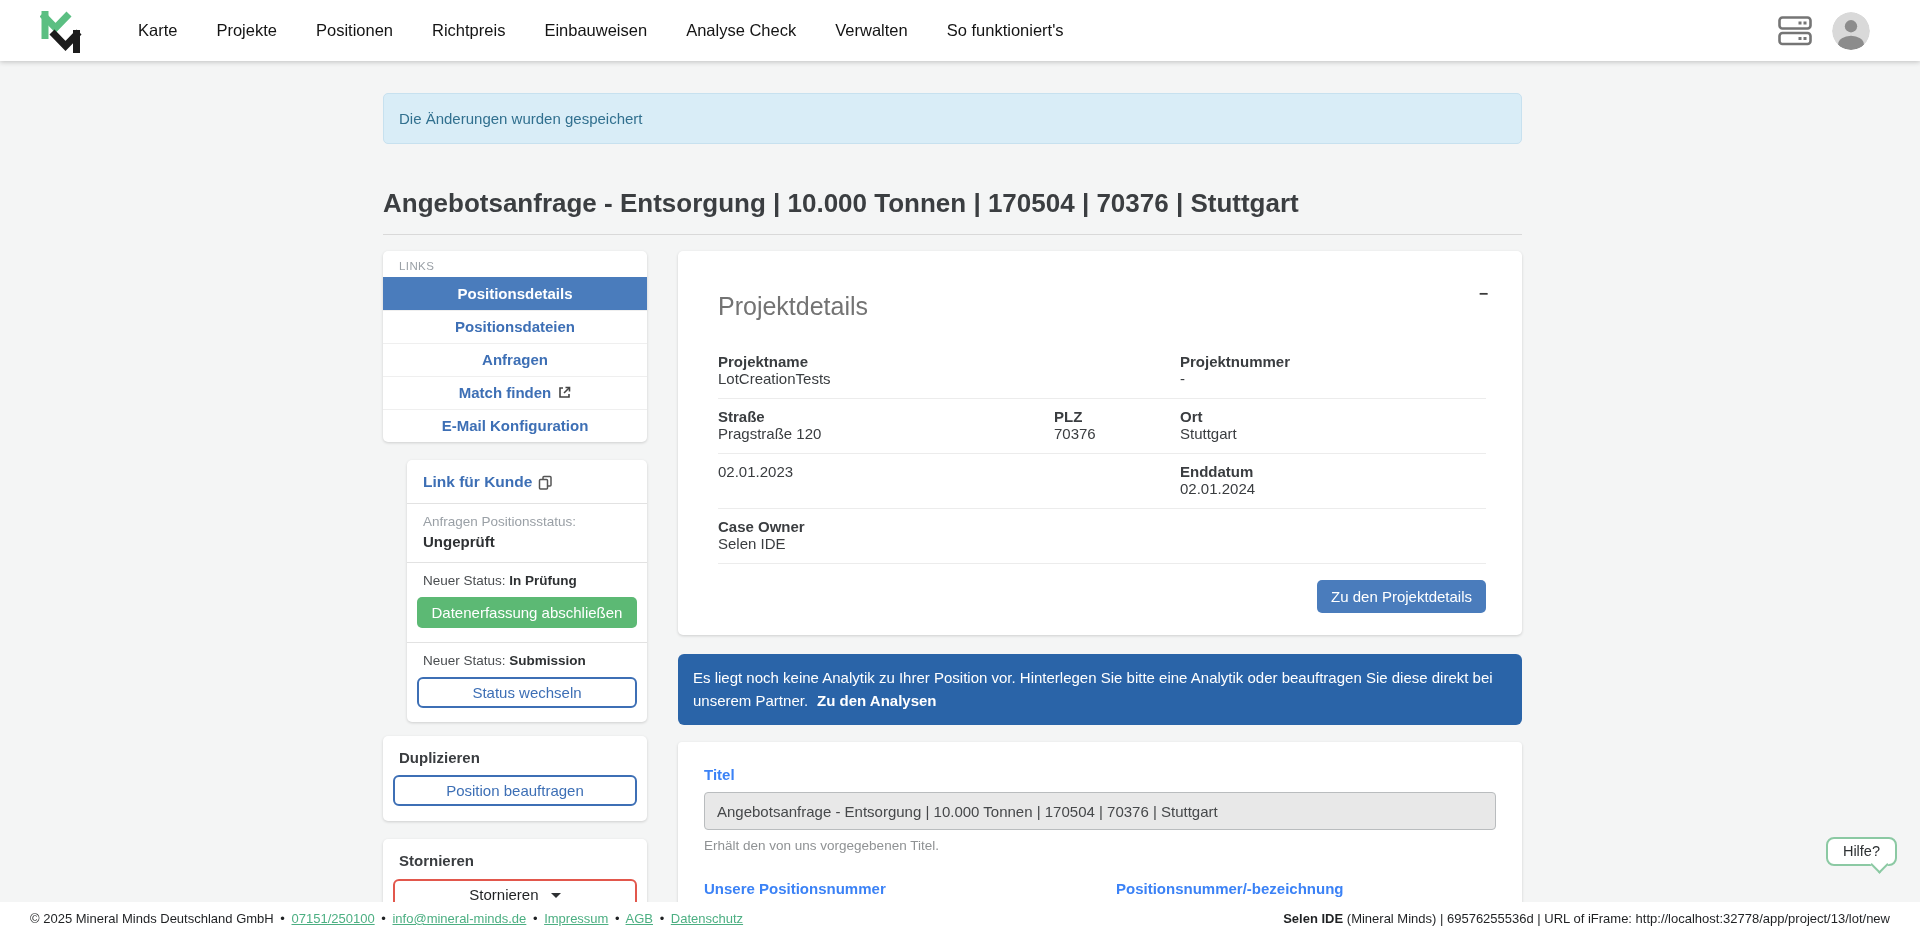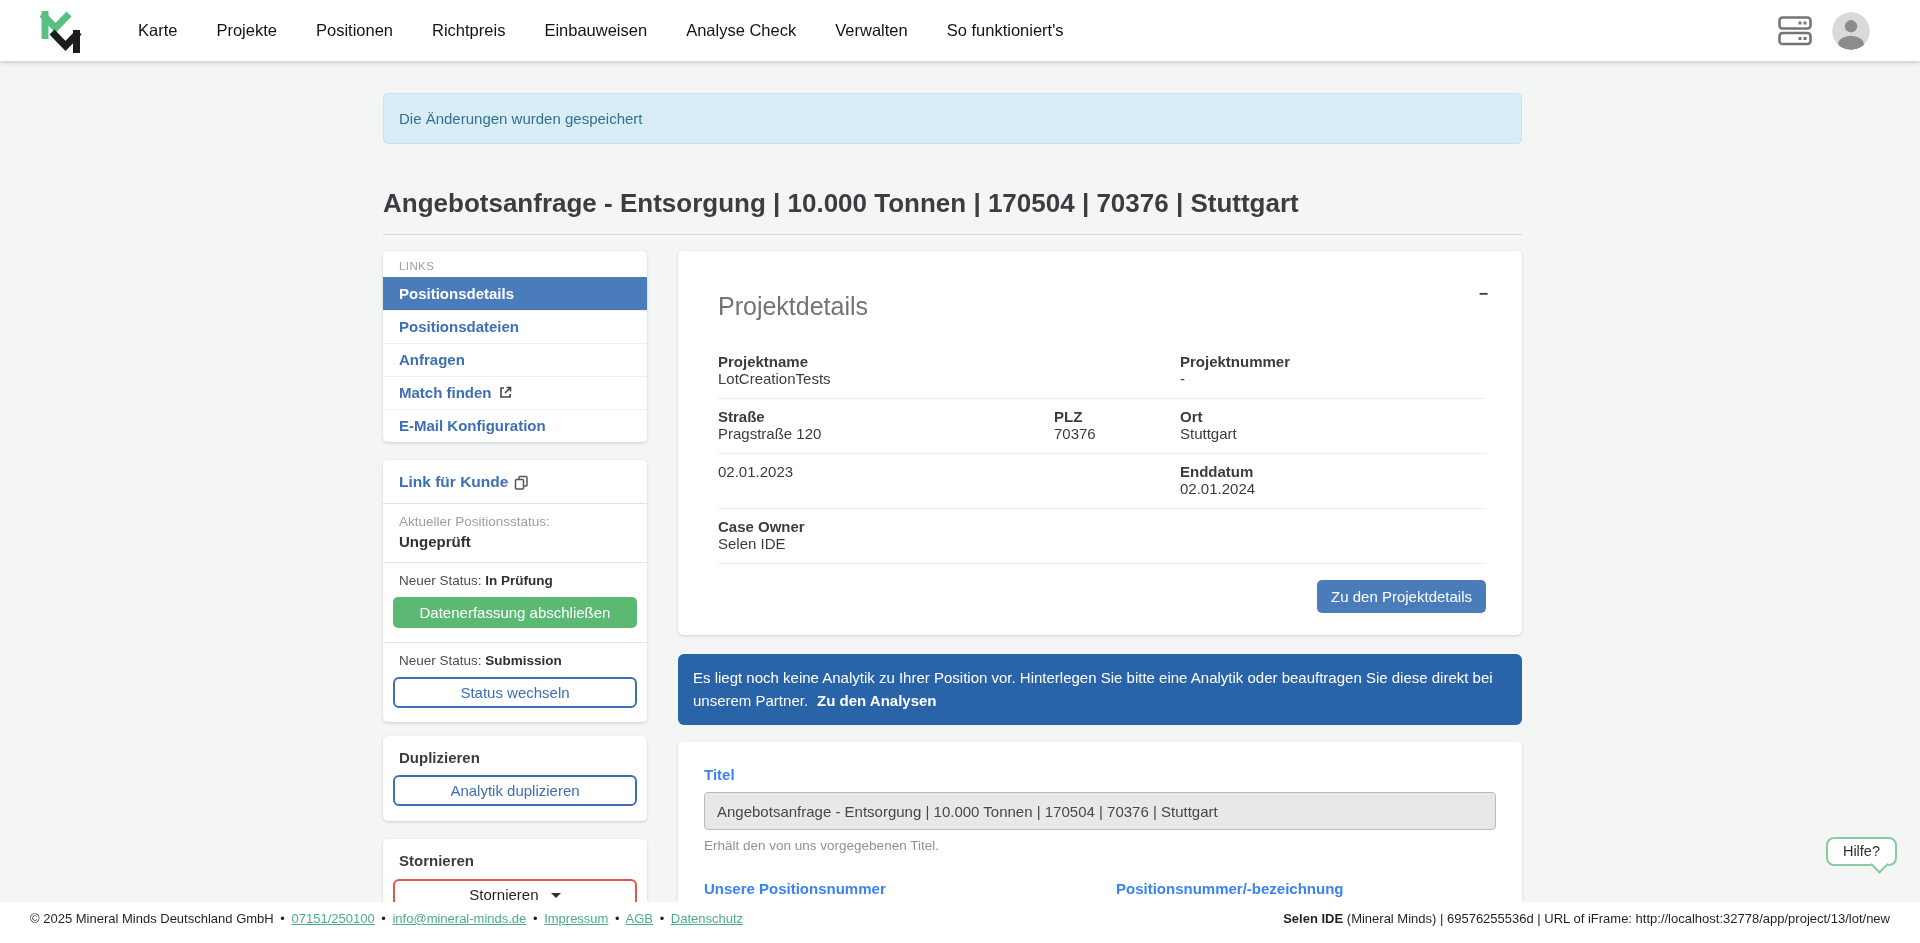--- a/index.html
+++ b/index.html
@@ -34,24 +34,24 @@
   .title-hr { border:none; border-top:1px solid #d9d9d9; margin:15px 0 16px; }
   .layout { display:flex; gap:31px; align-items:flex-start; }
   .sidebar { width:264px; flex:none; }
   .main { flex:1; min-width:0; }
   .card { background:#fff; border-radius:5px; box-shadow:0 1px 3px rgba(0,0,0,.16); overflow:hidden; }
 
   
   .links-header { padding:9px 16px 5px; font-size:11.5px; color:#9aa0a6; letter-spacing:.4px; }
   .side-item {
     display:flex; align-items:center; gap:7px; padding:7px 16px 8px;
-    font-size:15px; font-weight:600; color:#3d6fb5; border-top:1px solid #efefef; cursor:pointer;
+    font-size:15px; font-weight:600; color:#3d6fb5; border-top:1px solid #efefef; cursor:pointer;justify-content:center;
   }
   .side-item.active { background:#4a7cbc; color:#fff; border-top-color:#4a7cbc; }
-  .status-card { margin-top:18px; padding-bottom:14px; }
+  .status-card { margin-top:18px; padding-bottom:14px;margin-left:24px; }
   .customer-row { padding:13px 16px 12px; }
   .customer-link { font-size:15.5px; font-weight:600; color:#3d6fb5; display:inline-flex; align-items:center; gap:6px; }
   .divider { border-top:1px solid #e2e2e2; }
   .status-block { padding:10px 16px 12px; }
   .status-label { font-size:13.5px; color:#9aa0a6; }
   .status-value { font-size:15px; font-weight:700; color:#2e3133; margin-top:4px; }
   .new-status { padding:10px 16px 0; font-size:13.5px; color:#4a4d50; }
   .new-status b { color:#2e3133; }
   .btn-green {
     display:block; width:calc(100% - 20px); margin:9px 10px 0; background:#5cb974; color:#fff;
@@ -222,41 +222,41 @@
           <a class="customer-link">
             <span>Link für Kunde</span>
             <svg width="15" height="15" viewBox="0 0 15 15">
               <rect x="5" y="1.5" width="8" height="9.5" rx="1" fill="#fff" stroke="#555" stroke-width="1.5"></rect>
               <rect x="1.5" y="4.5" width="8" height="9.5" rx="1" fill="#fff" stroke="#555" stroke-width="1.5"></rect>
             </svg>
           </a>
         </div>
         <div class="divider"></div>
         <div class="status-block">
-          <div class="status-label">Aktueller Positionsstatus:</div>
+          <div class="status-label">Anfragen Positionsstatus:</div>
           <div class="status-value">Ungeprüft</div>
         </div>
         <div class="divider"></div>
         <div class="new-status">
           <span>Neuer Status:</span>
           <b>In Prüfung</b>
         </div>
         <button class="btn-green">Datenerfassung abschließen</button>
         <div class="gap12"></div>
         <div style="margin-top:12px" class="divider"></div>
         <div class="new-status">
           <span>Neuer Status:</span>
           <b>Submission</b>
         </div>
         <button class="btn-outline-blue">Status wechseln</button>
       </div>
 
       <div class="card action-card">
         <div class="action-header">Duplizieren</div>
-        <button class="btn-outline-blue">Analytik duplizieren</button>
+        <button class="btn-outline-blue">Position beauftragen</button>
       </div>
 
       <div class="card action-card last">
         <div class="action-header">Stornieren</div>
         <button class="btn-outline-red">
           <span>Stornieren</span>
           <span class="caret-down"></span>
         </button>
       </div>
     </aside>

